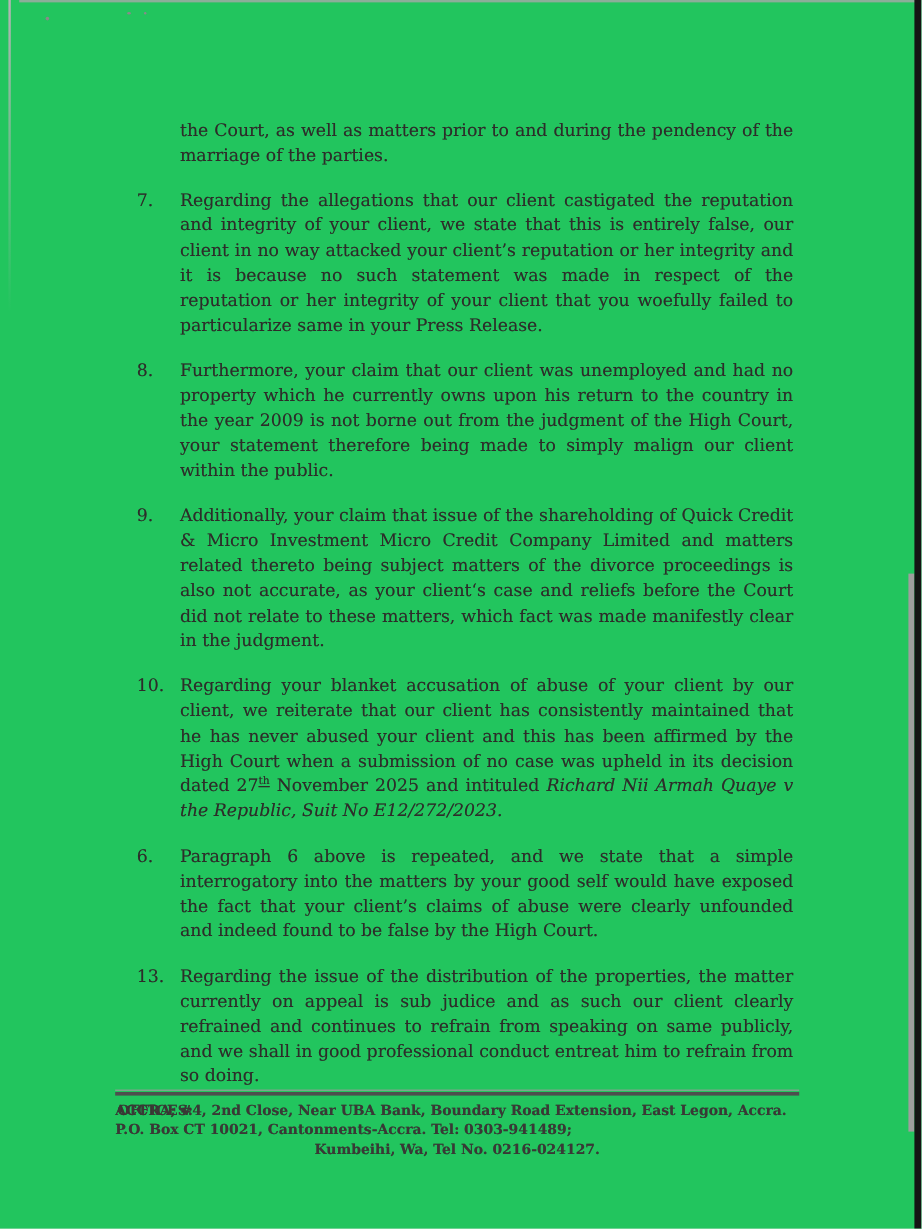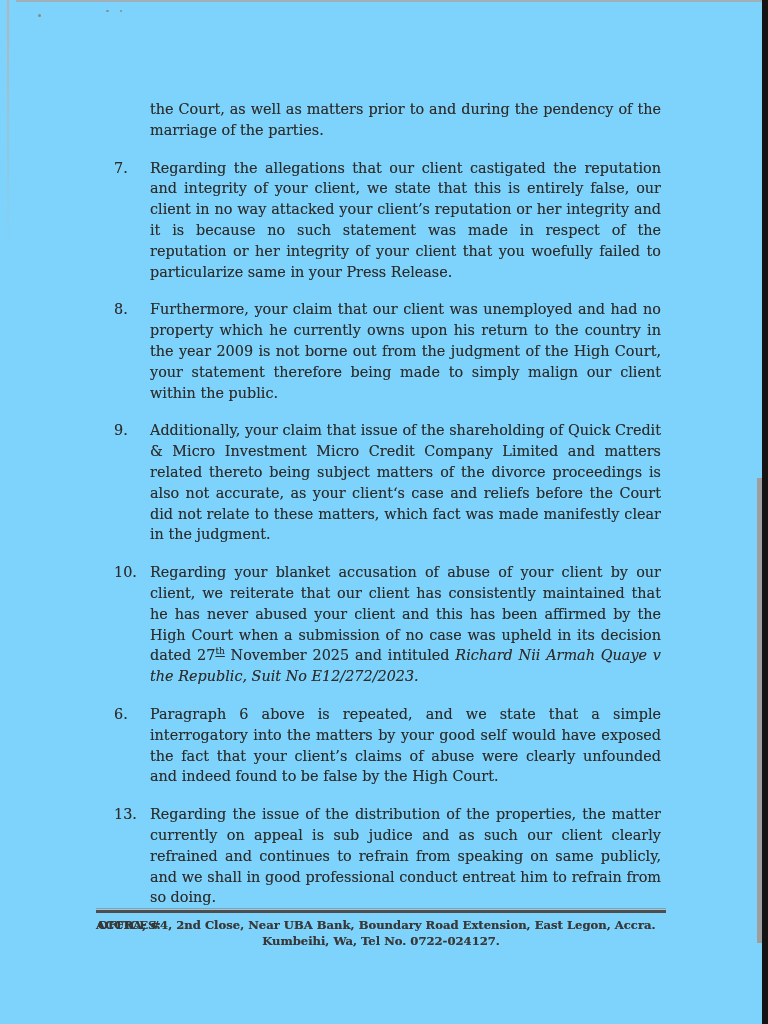--- a/index.html
+++ b/index.html
@@ -4,21 +4,21 @@
 <style>
   html, body {
     margin: 0;
     padding: 0;
     background: #e8e8e8;
   }
   .page {
     position: relative;
     width: 768px;
     height: 1024px;
-    background: #7dd3fc;
+    background: #22c55e;
     overflow: hidden;
     font-family: "DejaVu Serif", serif;
     color: #2e2c2a;
   }
 
   
   .edge-top {
     position: absolute; left: 16px; top: 0; right: 0; height: 2px;
     background: #a8a8a8; opacity: .8;
   }
@@ -118,18 +118,19 @@
       </div>
   </div>
 
   <div class="footer">
     <div class="footer-rule-thin"></div>
     <div class="footer-rule-thick"></div>
     <div class="footer-text">
       <span class="footer-label">OFFICES:</span>
       <div class="footer-lines">
         <div>ACCRA; #4, 2nd Close, Near UBA Bank, Boundary Road Extension, East Legon, Accra.</div>
-        <div class="fline-center">Kumbeihi, Wa, Tel No. 0722-024127.</div>
+        <div>P.O. Box CT 10021, Cantonments-Accra. Tel: 0303-941489;</div>
+        <div class="fline-center">Kumbeihi, Wa, Tel No. 0216-024127.</div>
       </div>
     </div>
   </div>
 
 </div>
 
 </body></html>

